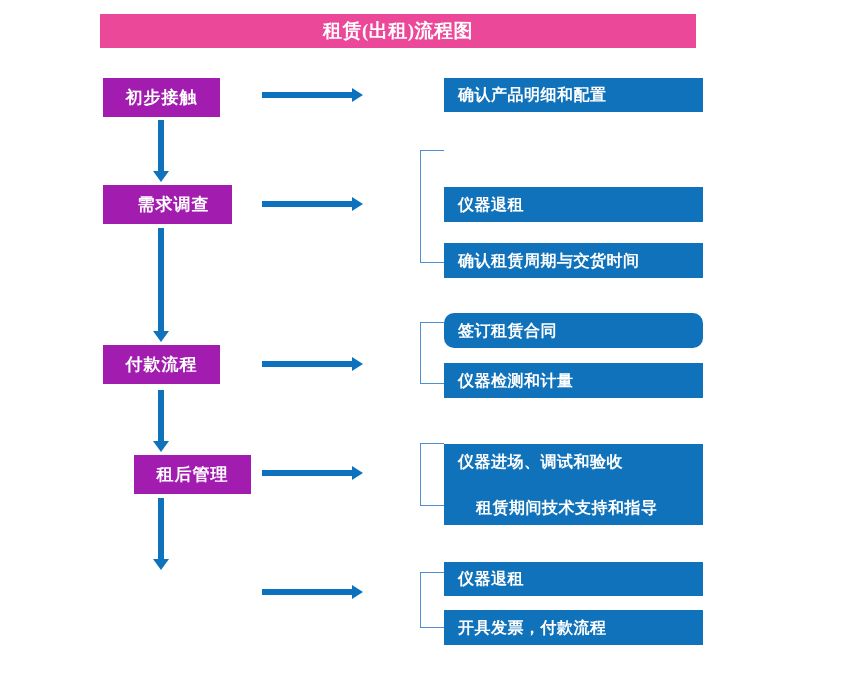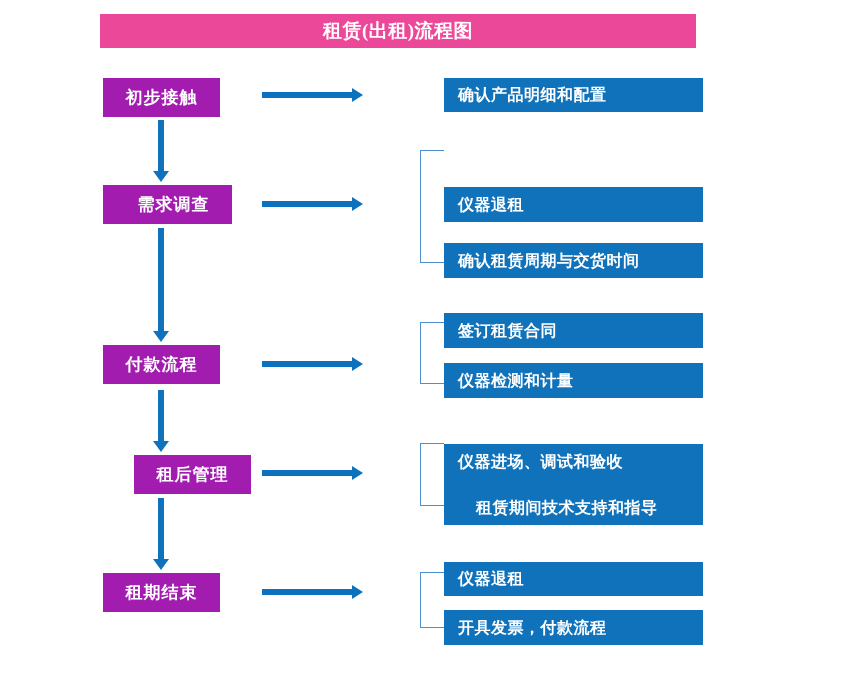--- a/index.html
+++ b/index.html
@@ -134,21 +134,20 @@
   <div class="title-bar">租赁(出租)流程图</div>
 
   <div class="stage-box" style="top:78px;">初步接触</div>
 
   <div class="stage-box" style="top:185px;padding-left:12px;">需求调查</div>
 
   <div class="stage-box" style="top:345px;">付款流程</div>
 
   <div class="stage-box" style="top:455px;margin-left:31px;">租后管理</div>
 
-  <div class="stage-box" style="top:573px;">租期结束</div>
 
   <div class="arrow-down" style="left:153px; top:120px; height:62px;">
     <div class="shaft" style="height:51px;"></div>
     <div class="head" style="top:51px;"></div>
   </div>
 
   <div class="arrow-down" style="left:153px; top:228px; height:114px;">
     <div class="shaft" style="height:103px;"></div>
     <div class="head" style="top:103px;"></div>
   </div>
@@ -192,21 +191,21 @@
 
   <div class="bracket" style="left:420px; top:150px; height:113px;"></div>
 
 
   <div class="detail-box" style="top:187px; height:35px; line-height:35px;">仪器退租</div>
 
   <div class="detail-box" style="top:243px; height:35px; line-height:35px;">确认租赁周期与交货时间</div>
 
   <div class="bracket" style="left:420px; top:322px; height:62px;"></div>
 
-  <div class="detail-box" style="top:313px; height:35px; line-height:35px;">签订租赁合同</div>
+  <div class="detail-box" style="top:313px; height:35px; line-height:35px;border-radius:10px;">签订租赁合同</div>
 
   <div class="detail-box" style="top:363px; height:35px; line-height:35px;">仪器检测和计量</div>
 
   <div class="bracket" style="left:420px; top:443px; height:63px;"></div>
 
   <div class="detail-box" style="top:444px; height:46px; line-height:35px;">仪器进场、调试和验收</div>
 
   <div class="detail-box" style="top:490px; height:35px; line-height:35px;padding-left:32px;">租赁期间技术支持和指导</div>
 
   <div class="bracket" style="left:420px; top:572px; height:56px;"></div>

